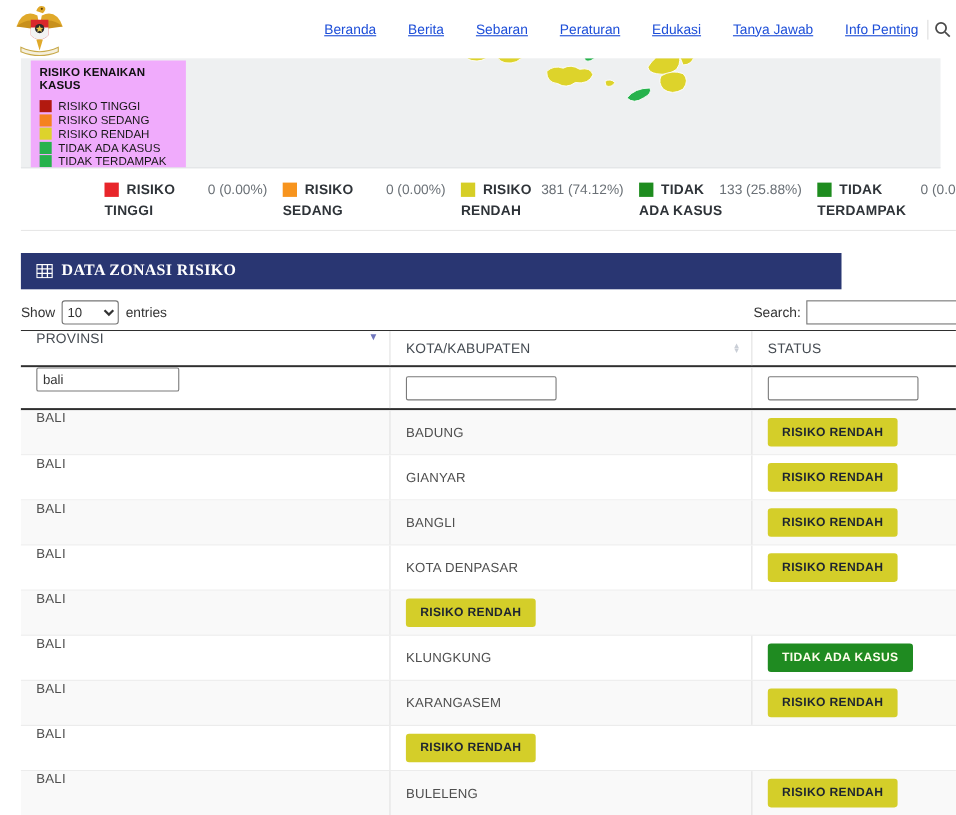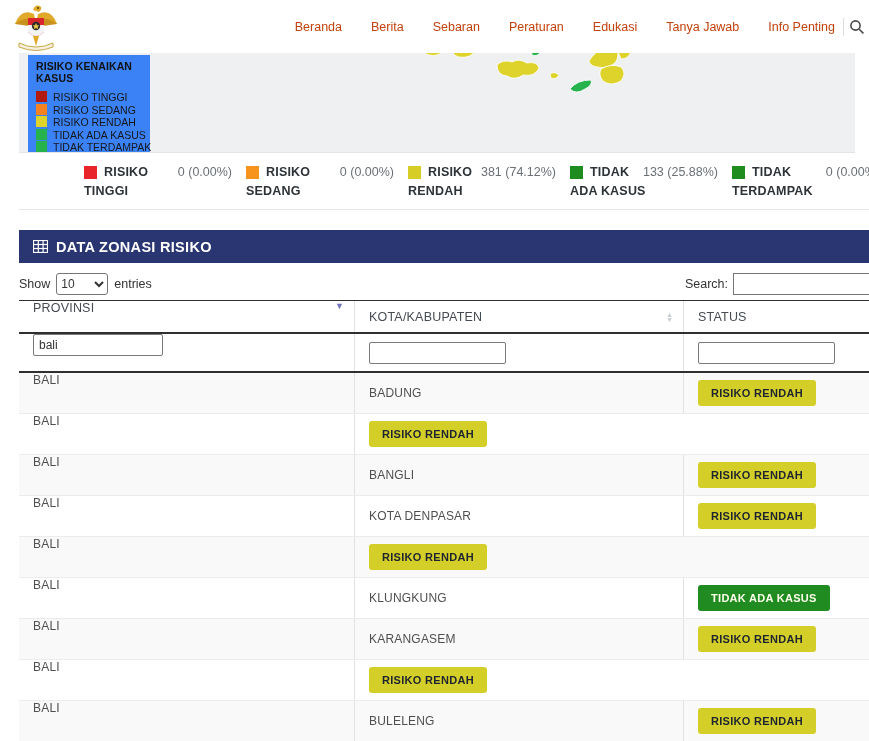--- a/index.html
+++ b/index.html
@@ -5,45 +5,45 @@
   html,body{margin:0;padding:0;}
   body{
     width:869px;height:741px;position:relative;overflow:hidden;
     background:#fff;font-family:"Liberation Sans",sans-serif;
     -webkit-font-smoothing:antialiased;
   }
   
   .topnav{position:absolute;left:0;top:0;width:869px;height:53px;background:#fff;display:flex;align-items:center;}
   .logo{position:absolute;left:13px;top:2px;width:46px;height:50px;}
   .nav-menu{position:absolute;right:34px;top:0;height:53px;display:flex;align-items:center;gap:29px;}
-  .nav-item{font-size:12.5px;color:#c2410c;cursor:pointer;white-space:nowrap;}
+  .nav-item{font-size:12.5px;color:#1d4ed8;cursor:pointer;white-space:nowrap;text-decoration:underline;}
   .nav-divider{position:absolute;right:25px;top:18px;width:1px;height:18px;background:#ddd;}
   .nav-search{position:absolute;right:4px;top:19px;width:16px;height:16px;cursor:pointer;}
 
   
   .map-area{position:absolute;left:19px;top:53px;width:836px;height:99px;background:#eef0f1;border-bottom:1px solid #e2e4e5;overflow:hidden;}
   .map-islands{position:absolute;left:400px;top:0;width:230px;height:99px;}
-  .legend-box{position:absolute;left:9px;top:2px;width:122px;background:#3b82f6;padding:5px 0 7px 8px;box-sizing:border-box;}
+  .legend-box{position:absolute;left:9px;top:2px;width:141px;background:#f0abfc;padding:5px 0 7px 8px;box-sizing:border-box;}
   .legend-title{font-size:10.5px;font-weight:bold;color:#101010;margin-bottom:7px;letter-spacing:.1px;}
   .legend-item{display:flex;align-items:flex-start;gap:6px;height:12.5px;}
   .legend-sq{width:11px;height:11px;flex:0 0 11px;}
   .legend-label{font-size:10.5px;color:#161616;white-space:nowrap;}
 
   
-  .stats-row{position:absolute;left:8px;top:165px;width:850px;display:flex;padding-left:76px;box-sizing:border-box;justify-content:space-between;}
+  .stats-row{position:absolute;left:19px;top:165px;width:850px;display:flex;padding-left:76px;box-sizing:border-box;justify-content:space-between;}
   .stat{width:162px;flex:0 0 162px;}
   .stat-l1{display:flex;align-items:center;}
   .stat-sq{width:13px;height:13px;flex:0 0 13px;margin-right:7px;}
   .stat-label{font-size:12.5px;font-weight:bold;color:#2e3338;letter-spacing:.2px;white-space:nowrap;}
   .stat-val{font-size:12.5px;color:#6a7076;margin-left:auto;margin-right:14px;white-space:nowrap;}
   .stat-l2{font-size:12.5px;font-weight:bold;color:#2e3338;letter-spacing:.2px;margin-top:5px;}
   .stats-divider{position:absolute;left:19px;top:209px;width:850px;height:1px;background:#e7e7e7;}
 
   
-  .panel-header{position:absolute;left:19px;top:230px;width:850px;height:33px;background:#293672;display:flex;align-items:center;padding-left:14px;box-sizing:border-box;}
+  .panel-header{position:absolute;left:19px;top:230px;width:746px;height:33px;background:#293672;display:flex;align-items:center;padding-left:14px;box-sizing:border-box;font-family:Liberation Serif, serif;}
   .panel-title{color:#fff;font-weight:bold;font-size:14.5px;letter-spacing:.3px;margin-left:8px;}
   .grid-icon{width:15px;height:13px;}
 
   
   .controls{position:absolute;left:19px;top:271px;width:850px;height:26px;}
   .show-wrap{position:absolute;left:0;top:2px;display:flex;align-items:center;gap:6px;font-size:12.5px;color:#333;}
   .page-select{font-size:12px;color:#333;border:1px solid #767676;border-radius:3px;height:22px;width:52px;background:#fff;font-family:"Liberation Sans",sans-serif;}
   .search-wrap{position:absolute;right:-14px;top:2px;display:flex;align-items:center;gap:5px;font-size:12.5px;color:#333;}
   .search-input{width:140px;height:20px;border:1px solid #767676;font-size:12px;padding:0 4px;font-family:"Liberation Sans",sans-serif;}
 
@@ -259,20 +259,23 @@
           <span class="cell-text">BADUNG</span>
         </div>
         <div class="col-stat">
           <span class="badge badge-rendah">RISIKO RENDAH</span>
         </div>
       </div>
       <div class="trow">
         <div class="col-prov">
           <span class="cell-text">BALI</span>
         </div>
+        <div class="col-kota">
+          <span class="cell-text">GIANYAR</span>
+        </div>
         <div class="col-stat">
           <span class="badge badge-rendah">RISIKO RENDAH</span>
         </div>
       </div>
       <div class="trow">
         <div class="col-prov">
           <span class="cell-text">BALI</span>
         </div>
         <div class="col-kota">
           <span class="cell-text">BANGLI</span>

